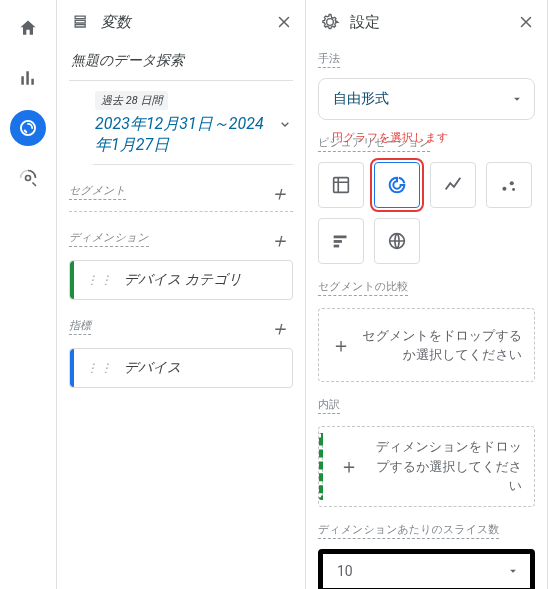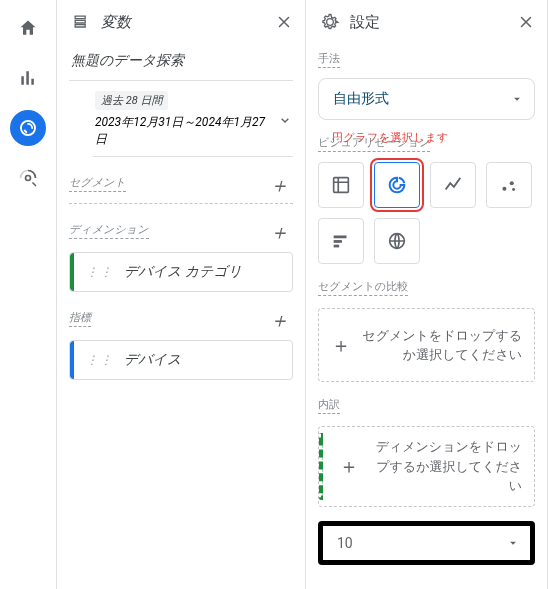--- a/index.html
+++ b/index.html
@@ -114,22 +114,22 @@
   .date-block .chip {
     display: inline-block;
     background: #f1f3f4;
     font-size: 11px;
     color:#3c4043;
     padding: 2px 6px;
     border-radius: 3px;
     margin-left: 2px;
   }
   .date-block .range {
-    font-size: 12px;
-    color:#000000;
+    font-size: 16px;
+    color:#0369a1;
     margin-top: 4px;
     margin-left: 2px;
   }
   .caret-down { color:#5f6368; width:16px;height:16px;}
 
   .row-head {
     display: flex;
     align-items: center;
     justify-content: space-between;
     margin-top: 16px;
@@ -441,20 +441,21 @@
 
       <div class="section">
         <div class="label-small dashed-under">内訳</div>
         <div class="dropzone green">
           <span class="dz-plus">＋</span>
           <span class="dz-text">ディメンションをドロップするか選択してください</span>
         </div>
       </div>
 
       <div class="section">
+        <div class="label-small dashed-under">ディメンションあたりのスライス数</div>
         <div class="num-select">
           <span>10</span>
           <svg width="14" height="14" viewBox="0 0 24 24">
               <path d="M7 10l5 5 5-5" fill="#5f6368"></path>
             </svg>
         </div>
       </div>
 
     </div>
   </div>

